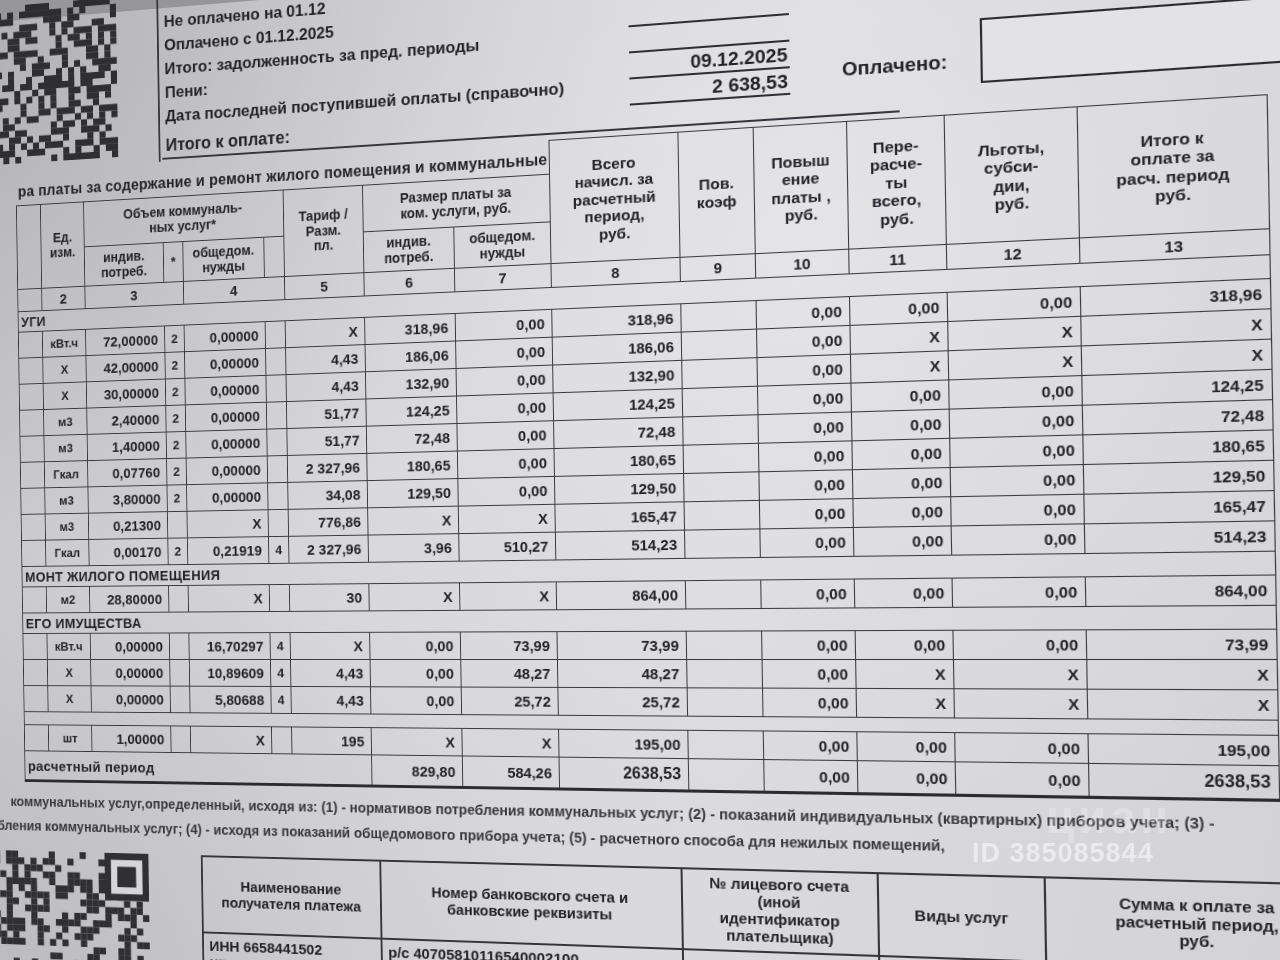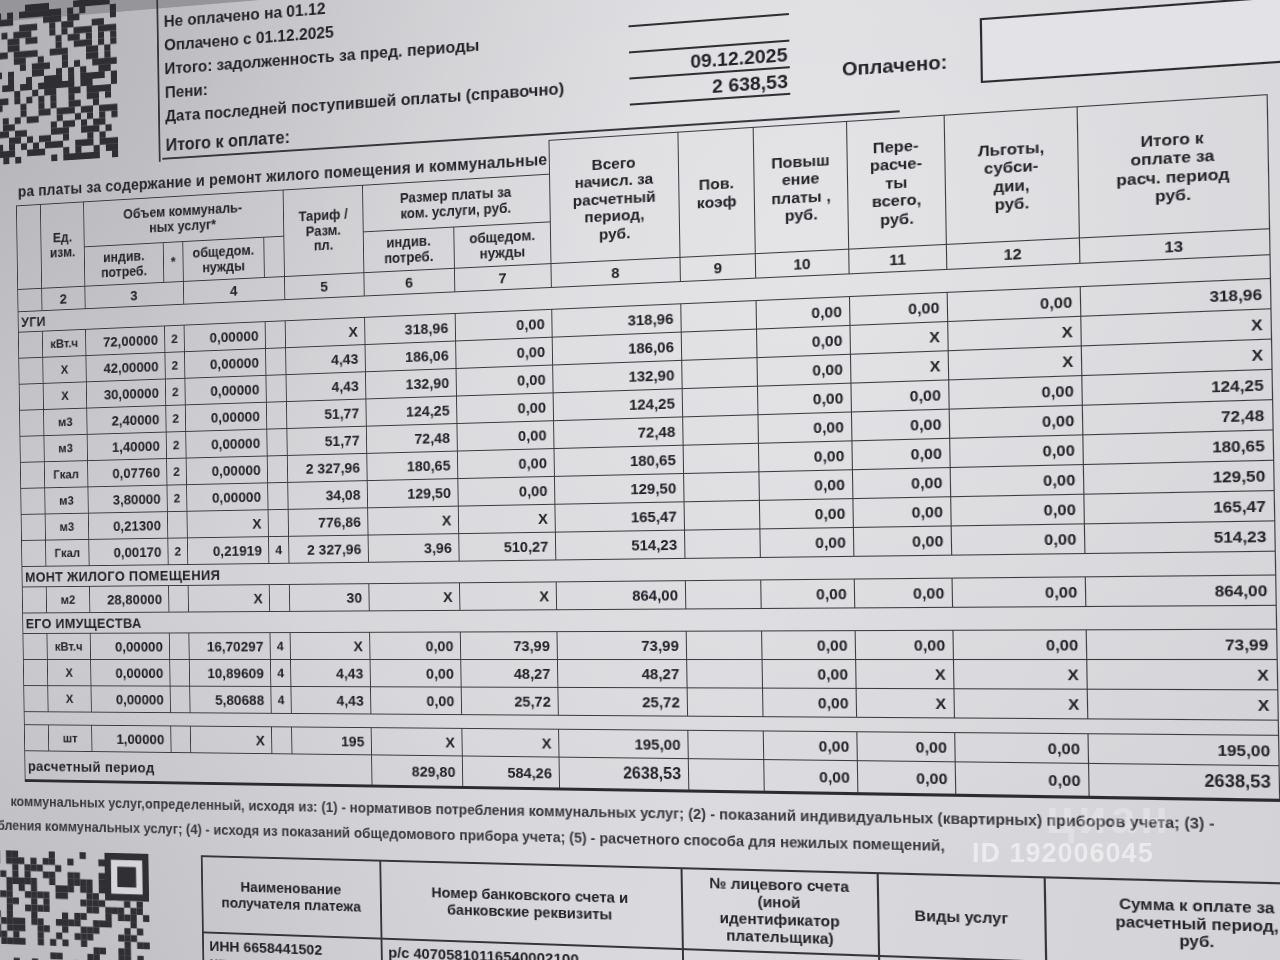--- a/index.html
+++ b/index.html
@@ -1085,14 +1085,14 @@
         <td>р/с 40705810116540002100</td>
         <td></td>
         <td></td>
 
       </tr>
     </tbody>
       </table>
   </div>
 
   <div class="wm-brand">циан</div>
-  <div class="wm-id">ID 192006045</div>
+  <div class="wm-id">ID 385085844</div>
 </div>
 
 </body></html>

